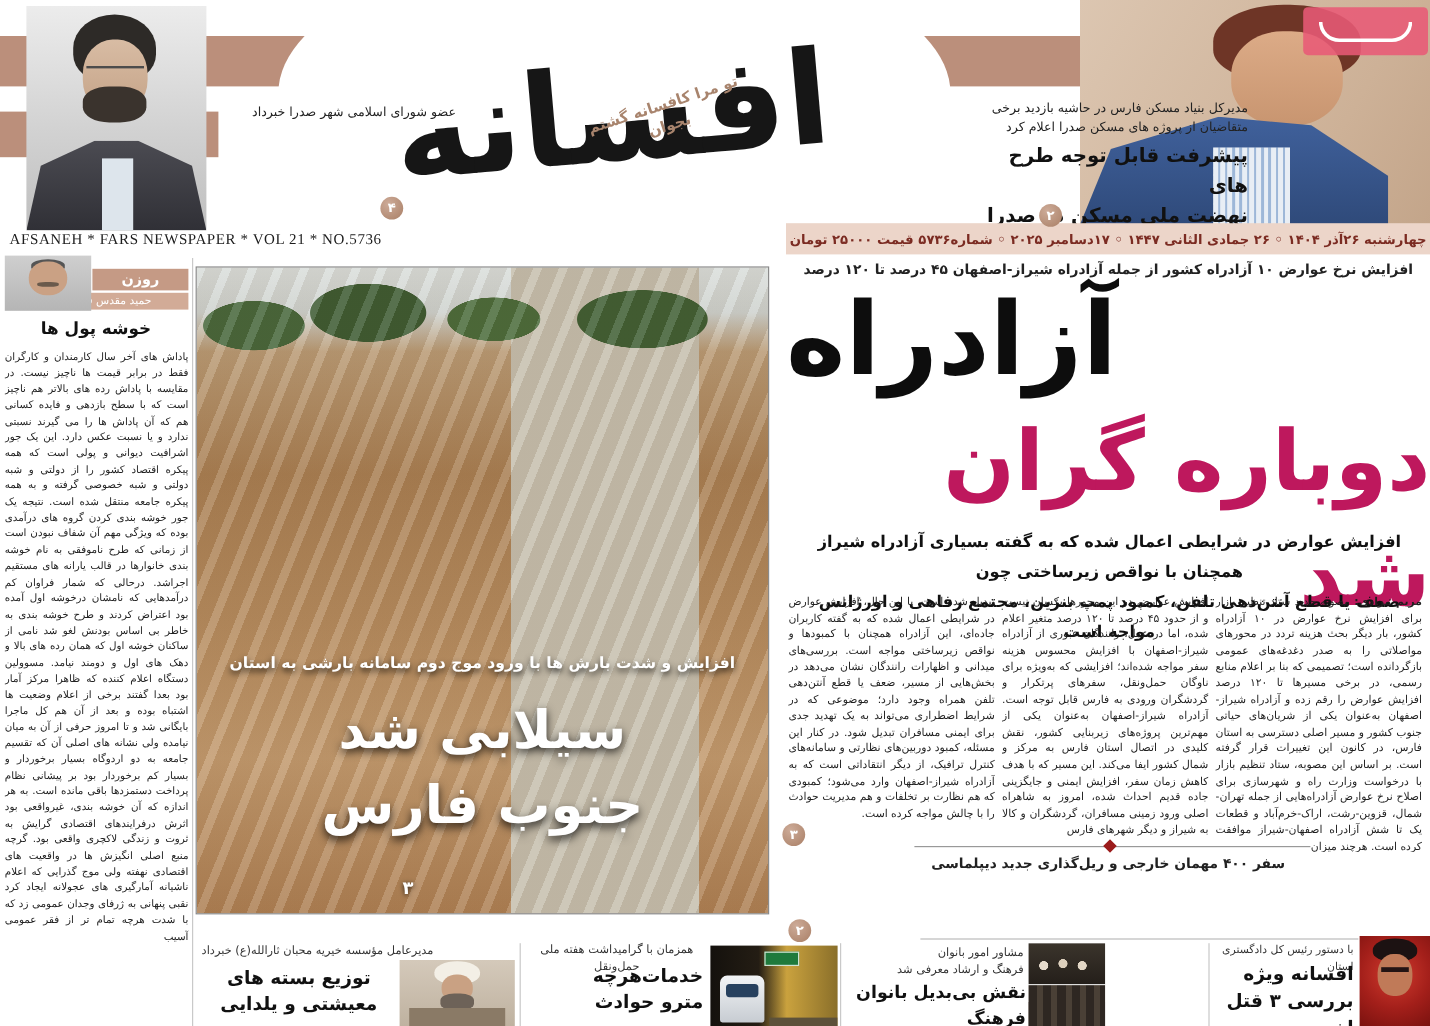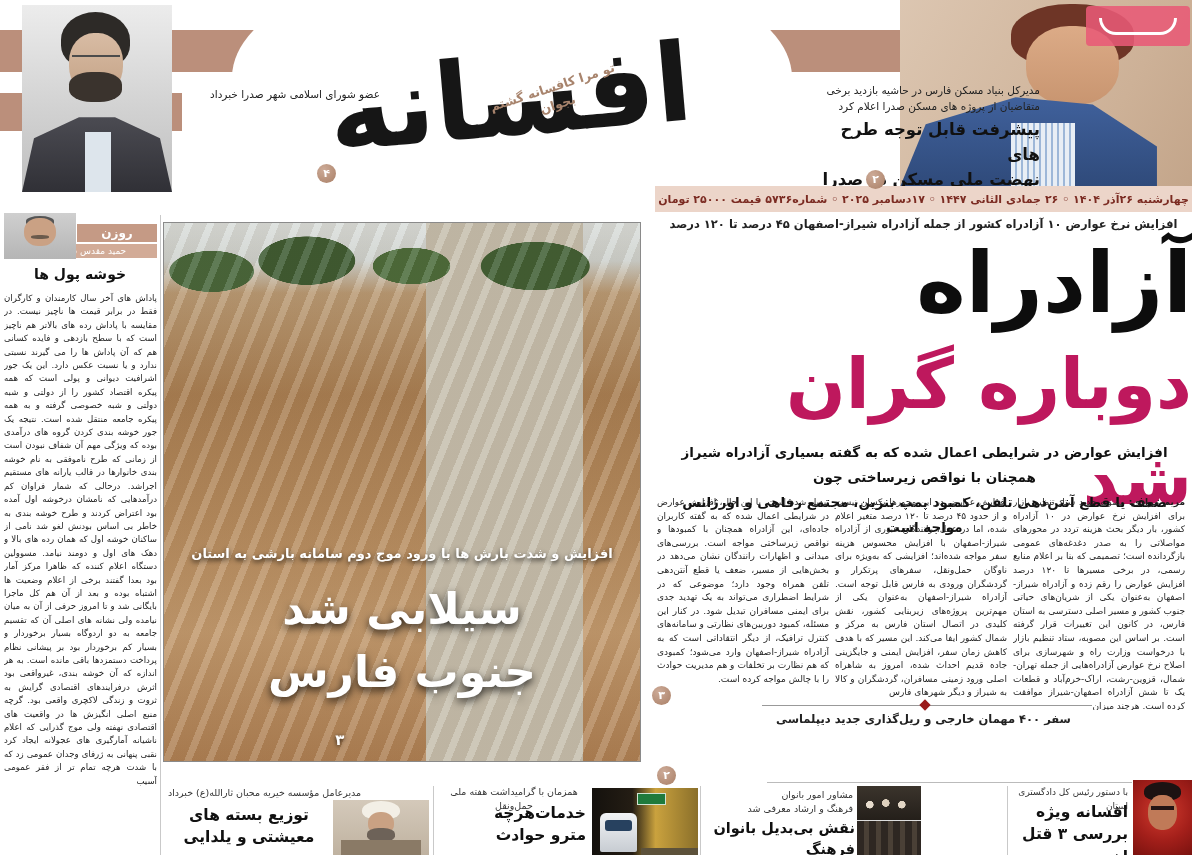--- a/index.html
+++ b/index.html
@@ -87,21 +87,21 @@
          background:repeating-linear-gradient(112deg,rgba(255,255,255,.14) 0 7px,rgba(90,55,25,.08) 7px 20px);}
   .flood-overline{position:absolute;left:4%;top:60%;width:92%;text-align:center;color:#fff;
                   font-size:13px;font-weight:700;text-shadow:0 2px 5px rgba(0,0,0,.85);}
   .flood-title{position:absolute;left:4%;top:66%;width:92%;text-align:center;color:#fff;
                font-size:44px;font-weight:900;line-height:1.42;text-shadow:0 3px 8px rgba(0,0,0,.8);}
   .flood-num{position:absolute;left:36%;top:94.5%;color:#fff;font-size:15px;font-weight:800;
              text-shadow:0 1px 4px rgba(0,0,0,.8);}
 
   
   .lead-kicker{left:655px;top:217px;width:537px;text-align:center;font-size:11.5px;font-weight:700;color:#222;}
-  .lead-title1{left:655px;top:228px;width:537px;text-align:right;font-size:84px;font-weight:900;line-height:110px;color:#0d0d0d;}
+  .lead-title1{left:655px;top:228px;width:537px;text-align:left;font-size:84px;font-weight:900;line-height:110px;color:#0d0d0d;}
   .lead-title2{left:655px;top:336px;width:537px;text-align:right;font-size:70px;font-weight:700;line-height:96px;color:#be185d;}
   .lead-subhead{left:672px;top:440px;width:505px;text-align:center;font-size:13.5px;font-weight:700;line-height:1.85;color:#111;}
   .col{top:496px;width:172px;height:214px;font-size:9px;line-height:13.6px;text-align:justify;color:#1e1e1e;overflow:hidden;}
   .col b{font-weight:800;}
   .col-r{left:1013px;} .col-m{left:835px;} .col-l{left:657px;}
 
   
   .sec-rule{left:762px;top:705px;width:330px;height:0;border-top:1px solid #999;}
   .diamond{left:921px;top:701px;width:8px;height:8px;background:#9b1b1b;transform:rotate(45deg);z-index:2;}
   .sec-kicker{left:655px;top:712px;width:537px;text-align:center;font-size:11.5px;font-weight:700;color:#222;}
@@ -184,20 +184,21 @@
   <div class="abs photo right-photo">
     <div class="rp-hair"></div>
     <div class="rp-face"></div>
     <div class="rp-suit"></div>
     <div class="rp-shirt"></div>
     <div class="watermark">
         <span></span>
       </div>
   </div>
 
+  <div class="abs latin-line">AFSANEH * FARS NEWSPAPER * VOL 21 * NO.5736</div>
   <div class="abs dateline">چهارشنبه ۲۶آذر ۱۴۰۴ ◦ ۲۶ جمادی الثانی ۱۴۴۷ ◦ ۱۷دسامبر ۲۰۲۵ ◦ شماره۵۷۳۶ قیمت ۲۵۰۰۰ تومان</div>
 
   <div class="abs v-rule" style="left:160px;top:215px;height:640px;"></div>
   <div class="abs photo sb-avatar">
     <b></b>
     <i></i>
     <u></u>
   </div>
   <div class="abs sb-bar1">روزن</div>
   <div class="abs sb-bar2">حمید مقدس فرد</div>

